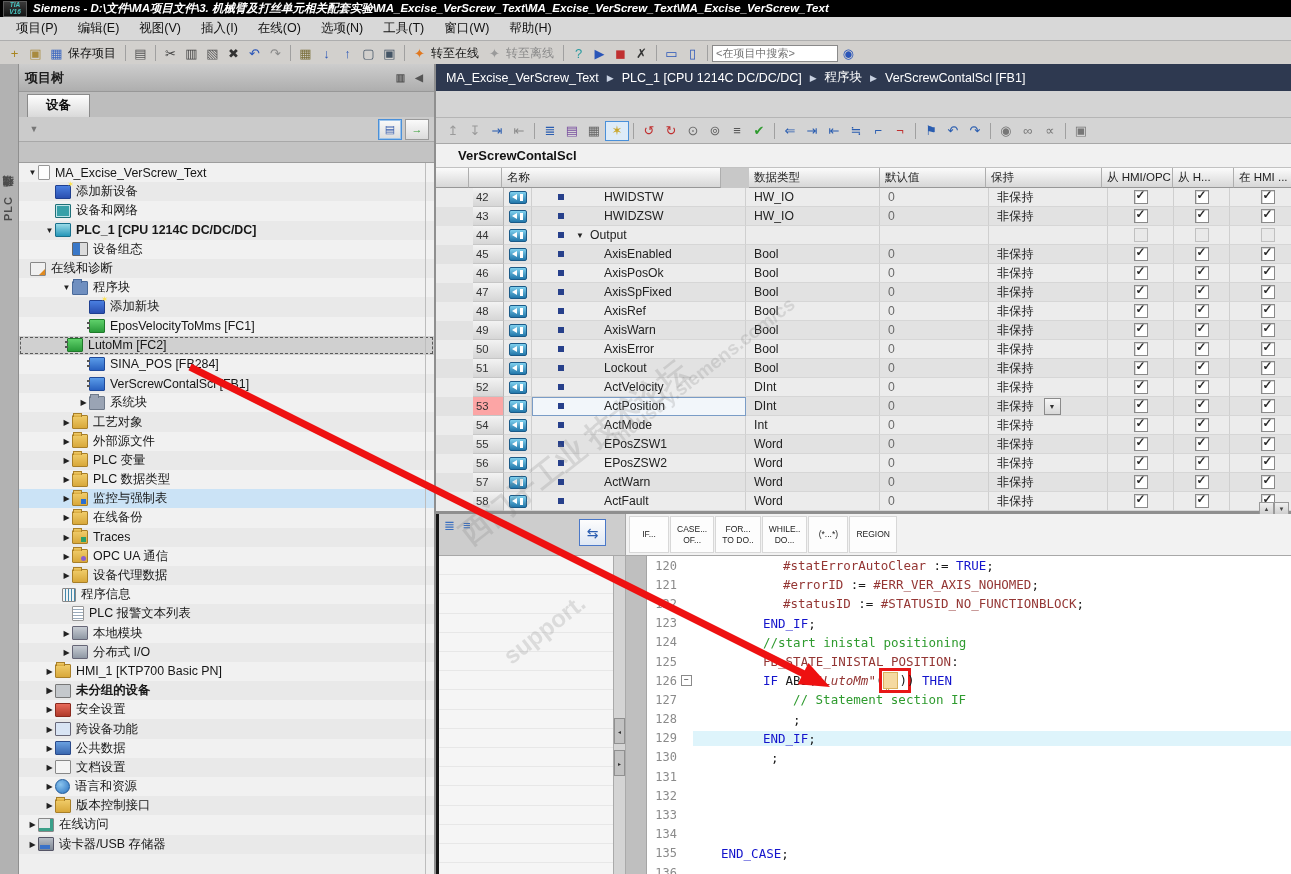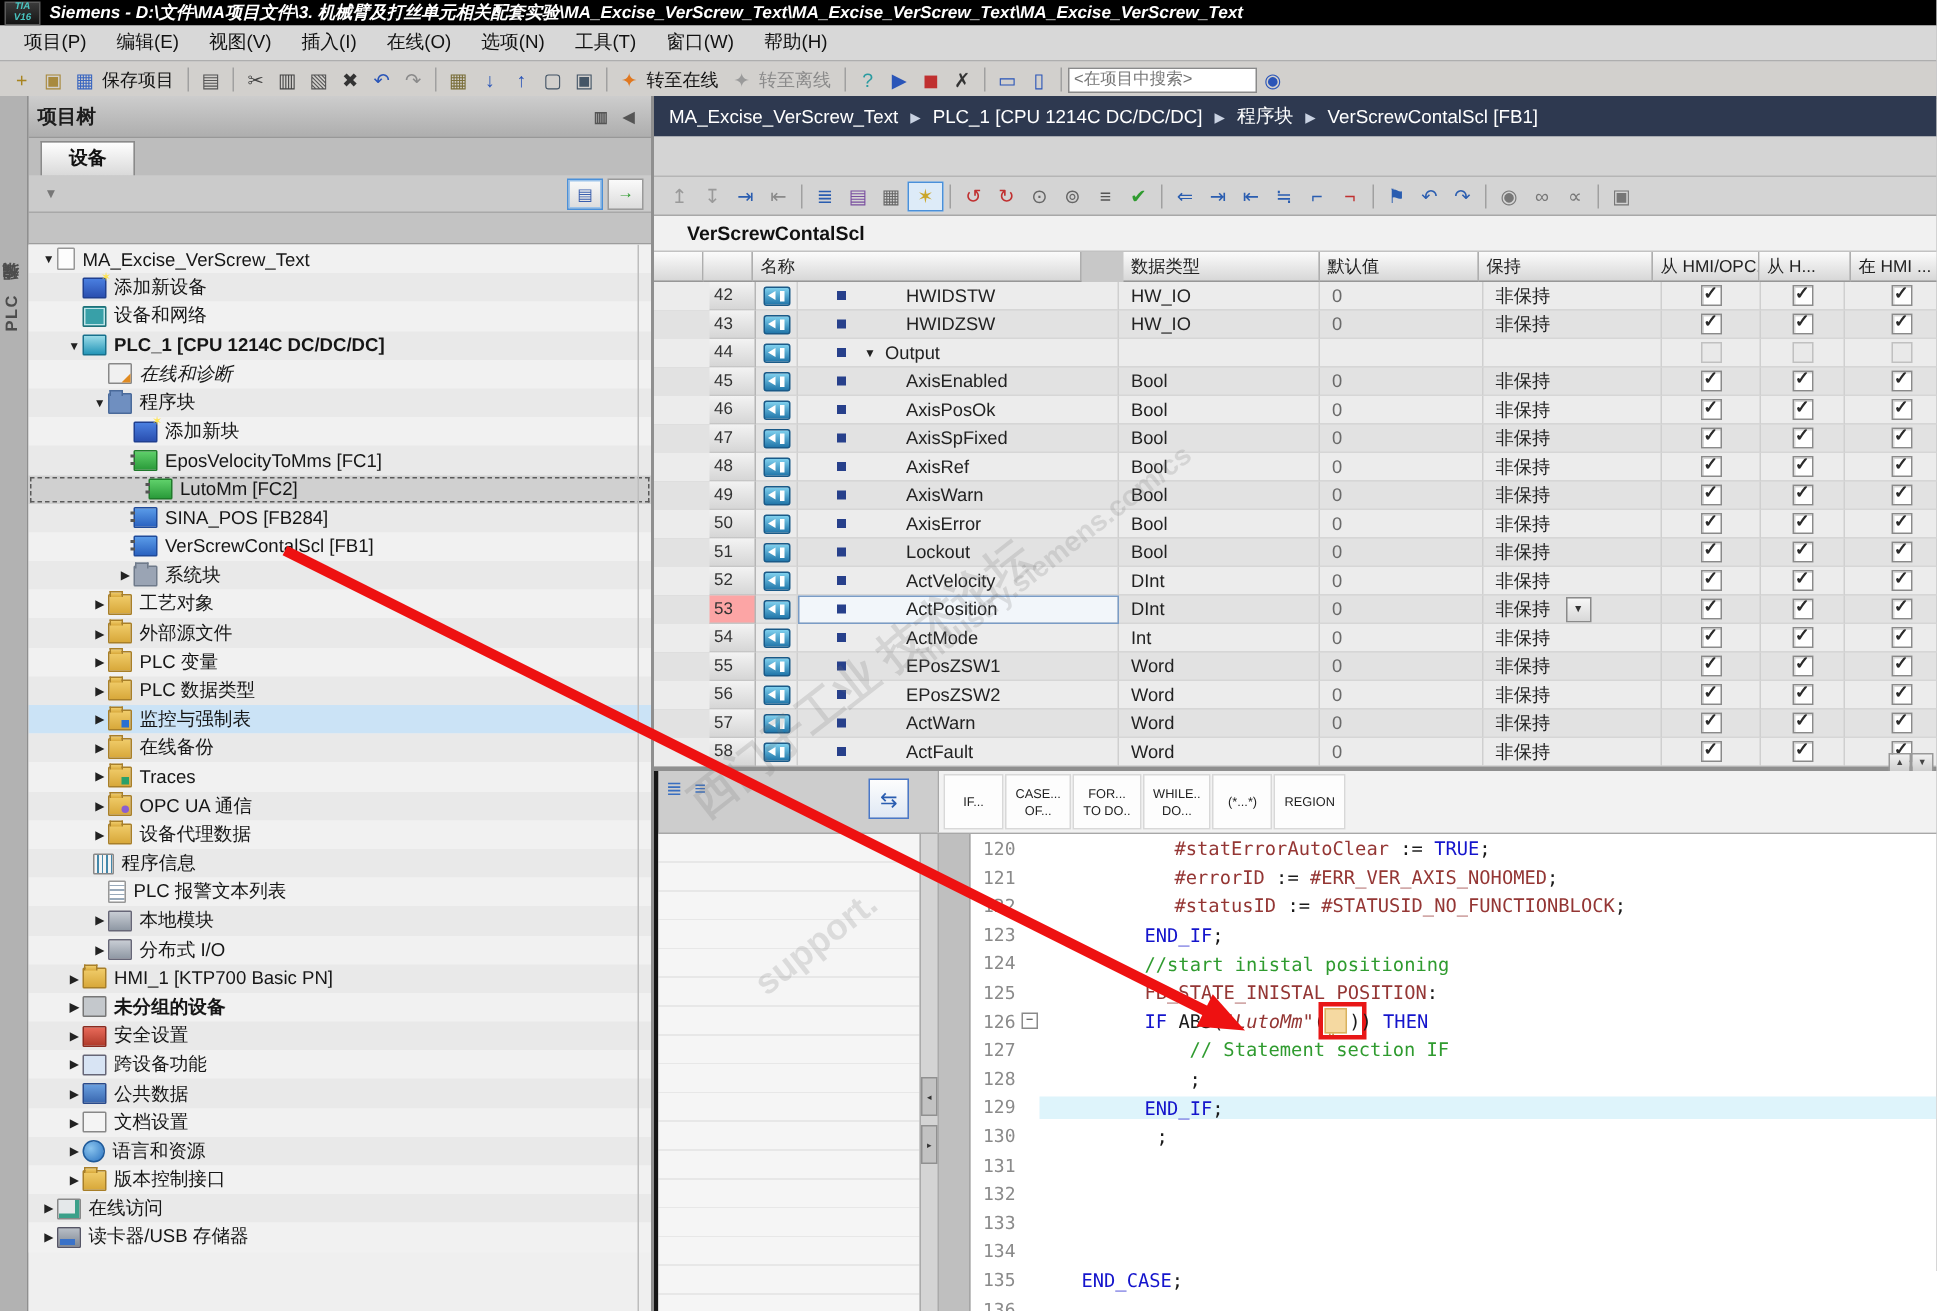--- a/index.html
+++ b/index.html
@@ -294,41 +294,46 @@
           <div class="tree-row" style="padding-left: 25px;">
             <span class="t-arrow"></span>
             <span class="ti i-net"></span>
             <span>设备和网络</span>
           </div>
           <div class="tree-row bold" style="padding-left: 25px;">
             <span class="t-arrow">▼</span>
             <span class="ti i-plc"></span>
             <span>PLC_1 [CPU 1214C DC/DC/DC]</span>
           </div>
-          <div class="tree-row" style="padding-left: 42px; font-style: italic;">
+          <div class="tree-row" style="padding-left: 42px;">
+            <span class="t-arrow"></span>
+            <span class="ti i-cfg"></span>
+            <span>设备组态</span>
+          </div>
+          <div class="tree-row" style="">
             <span class="t-arrow"></span>
             <span class="ti i-diag"></span>
             <span>在线和诊断</span>
           </div>
           <div class="tree-row" style="padding-left: 42px;">
             <span class="t-arrow">▼</span>
             <span class="ti i-bfold fold-tab"></span>
             <span>程序块</span>
           </div>
           <div class="tree-row" style="padding-left: 59px;">
             <span class="t-arrow"></span>
             <span class="ti i-add"></span>
             <span>添加新块</span>
           </div>
           <div class="tree-row" style="padding-left: 59px;">
             <span class="t-arrow"></span>
             <span class="ti i-fc"></span>
             <span>EposVelocityToMms [FC1]</span>
           </div>
-          <div class="tree-row sel" style="padding-left: 69px;">
+          <div class="tree-row sel" style="padding-left: 37px;">
             <span class="t-arrow"></span>
             <span class="ti i-fc"></span>
             <span>LutoMm [FC2]</span>
           </div>
           <div class="tree-row" style="padding-left: 59px;">
             <span class="t-arrow"></span>
             <span class="ti i-fb"></span>
             <span>SINA_POS [FB284]</span>
           </div>
           <div class="tree-row" style="padding-left: 59px;">

